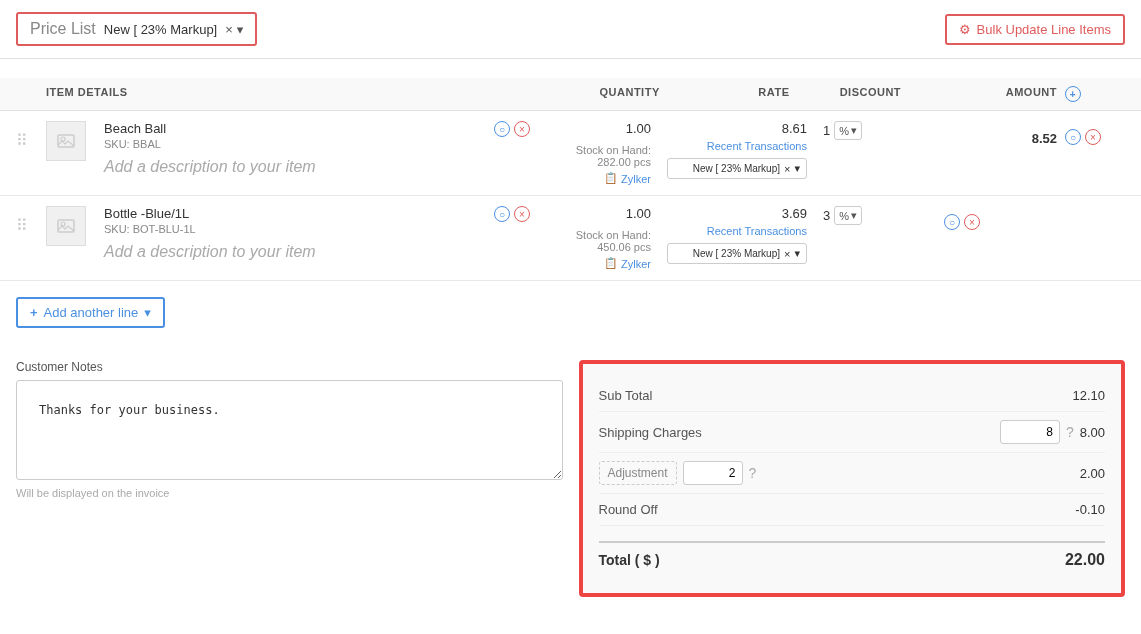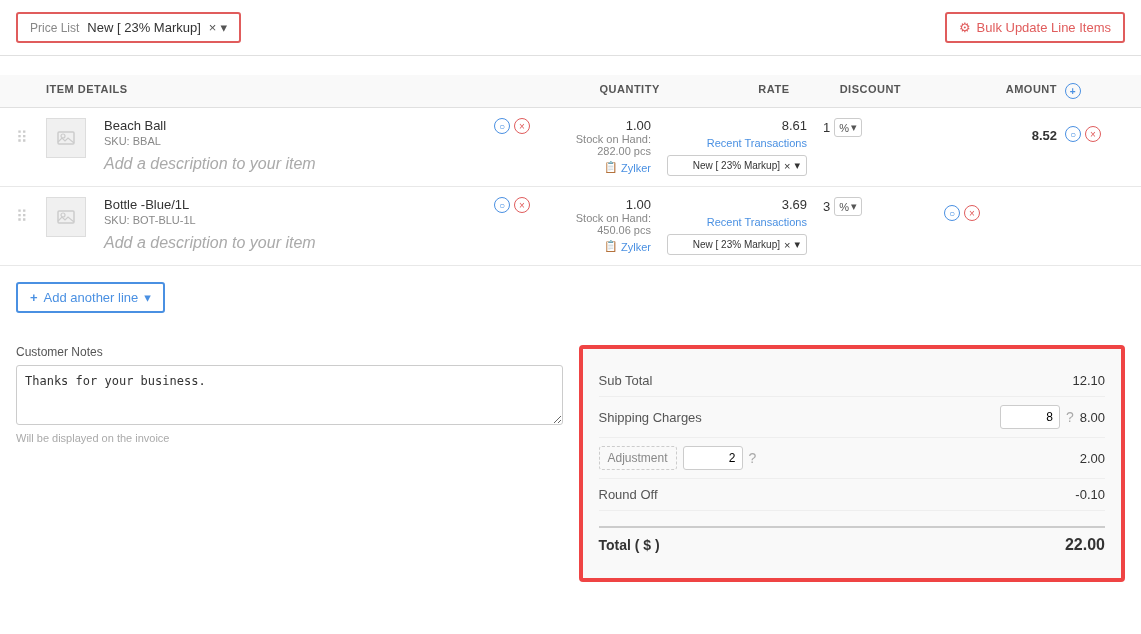--- a/index.html
+++ b/index.html
@@ -13,21 +13,21 @@
       border-bottom: 1px solid #e0e0e0;
     }
     .price-list-section {
       display: flex;
       align-items: center;
       gap: 8px;
       border: 2px solid #e05c5c;
       padding: 6px 12px;
       border-radius: 3px;
     }
-    .price-list-label { color: #888; font-size: 12px; }
+    .price-list-label { color: #888; font-size: 16px; }
     .price-list-value { font-size: 13px; color: #333; }
     .price-list-controls { display: flex; align-items: center; gap: 4px; color: #555; cursor: pointer; }
     .bulk-update-btn {
       display: flex;
       align-items: center;
       gap: 6px;
       border: 2px solid #e05c5c;
       padding: 6px 12px;
       border-radius: 3px;
       color: #e05c5c;
@@ -70,21 +70,21 @@
     }
     .item-details-col { display: flex; align-items: flex-start; gap: 8px; padding-right: 16px; }
     .item-info { flex: 1; }
     .item-name { font-size: 13px; color: #333; font-weight: 500; }
     .item-sku { font-size: 11px; color: #888; margin-top: 2px; }
     .item-description { font-size: 16px; color: #aaa; margin-top: 8px; font-style: italic; }
     .item-actions { display: flex; gap: 4px; margin-left: auto; color: #aaa; cursor: pointer; }
 
     .qty-col { text-align: right; padding-right: 16px; }
     .qty-value { font-size: 13px; }
-    .stock-info { font-size: 11px; color: #888; margin-top: 0; }
+    .stock-info { font-size: 11px; color: #888; margin-top: 8px; }
     .zylker-link { font-size: 11px; color: #4a90e2; margin-top: 4px; cursor: pointer; display: flex; align-items: center; gap: 3px; justify-content: flex-end; }
 
     .rate-col { text-align: right; padding-right: 16px; }
     .rate-value { font-size: 13px; }
     .recent-transactions-link { font-size: 11px; color: #4a90e2; margin-top: 4px; cursor: pointer; text-align: right; }
     .price-list-mini {
       display: flex; align-items: center;
       border: 1px solid #ccc; border-radius: 3px;
       padding: 3px 6px; font-size: 11px; color: #333; background: #fff;
       gap: 4px; cursor: pointer; width: 140px; margin-top: 6px;
@@ -120,22 +120,22 @@
     .bottom-section {
       display: grid;
       grid-template-columns: 1fr 1fr;
       gap: 16px;
       padding: 16px 16px 24px;
     }
 
     .customer-notes { }
     .customer-notes-label { font-size: 12px; color: #555; margin-bottom: 6px; }
     .customer-notes textarea {
-      width: 100%; height: 60px; border: 1px solid #ccc; border-radius: 3px;
-      padding: 8px; font-size: 12px; color: #333; resize: vertical;
+      width: 100%; height: 100px; border: 1px solid #ccc; border-radius: 3px;
+      padding: 22px; font-size: 12px; color: #333; resize: vertical;
     }
     .notes-hint { font-size: 11px; color: #aaa; margin-top: 4px; }
 
     .totals-section {
       background: #f9f9f9;
       border: 4px solid #ef4444;
       border-radius: 4px;
       padding: 16px;
     }
     .total-row {

